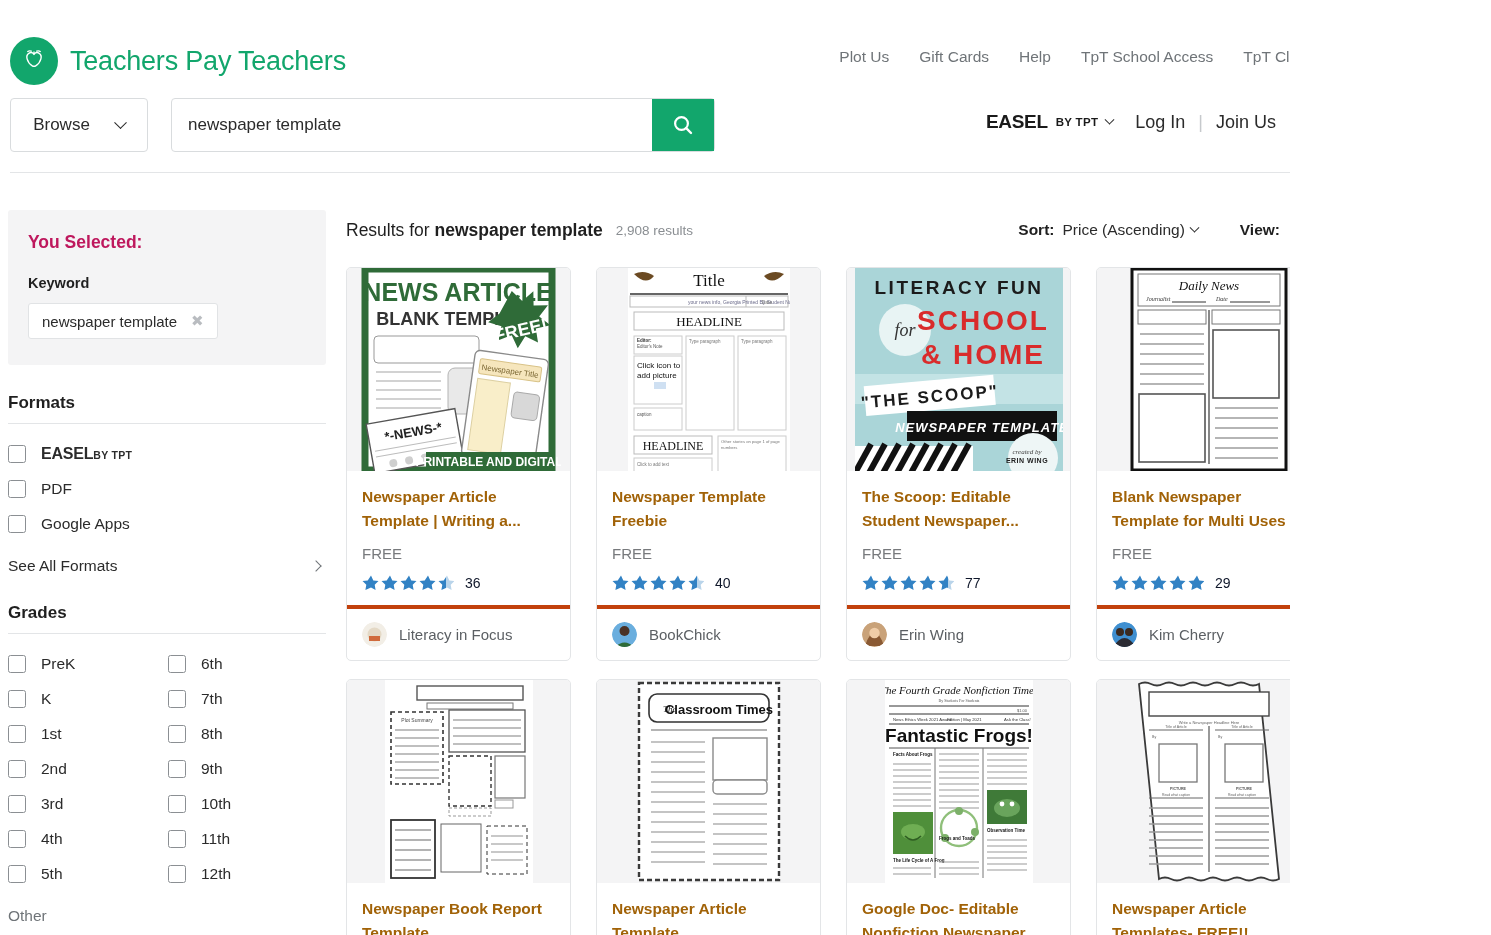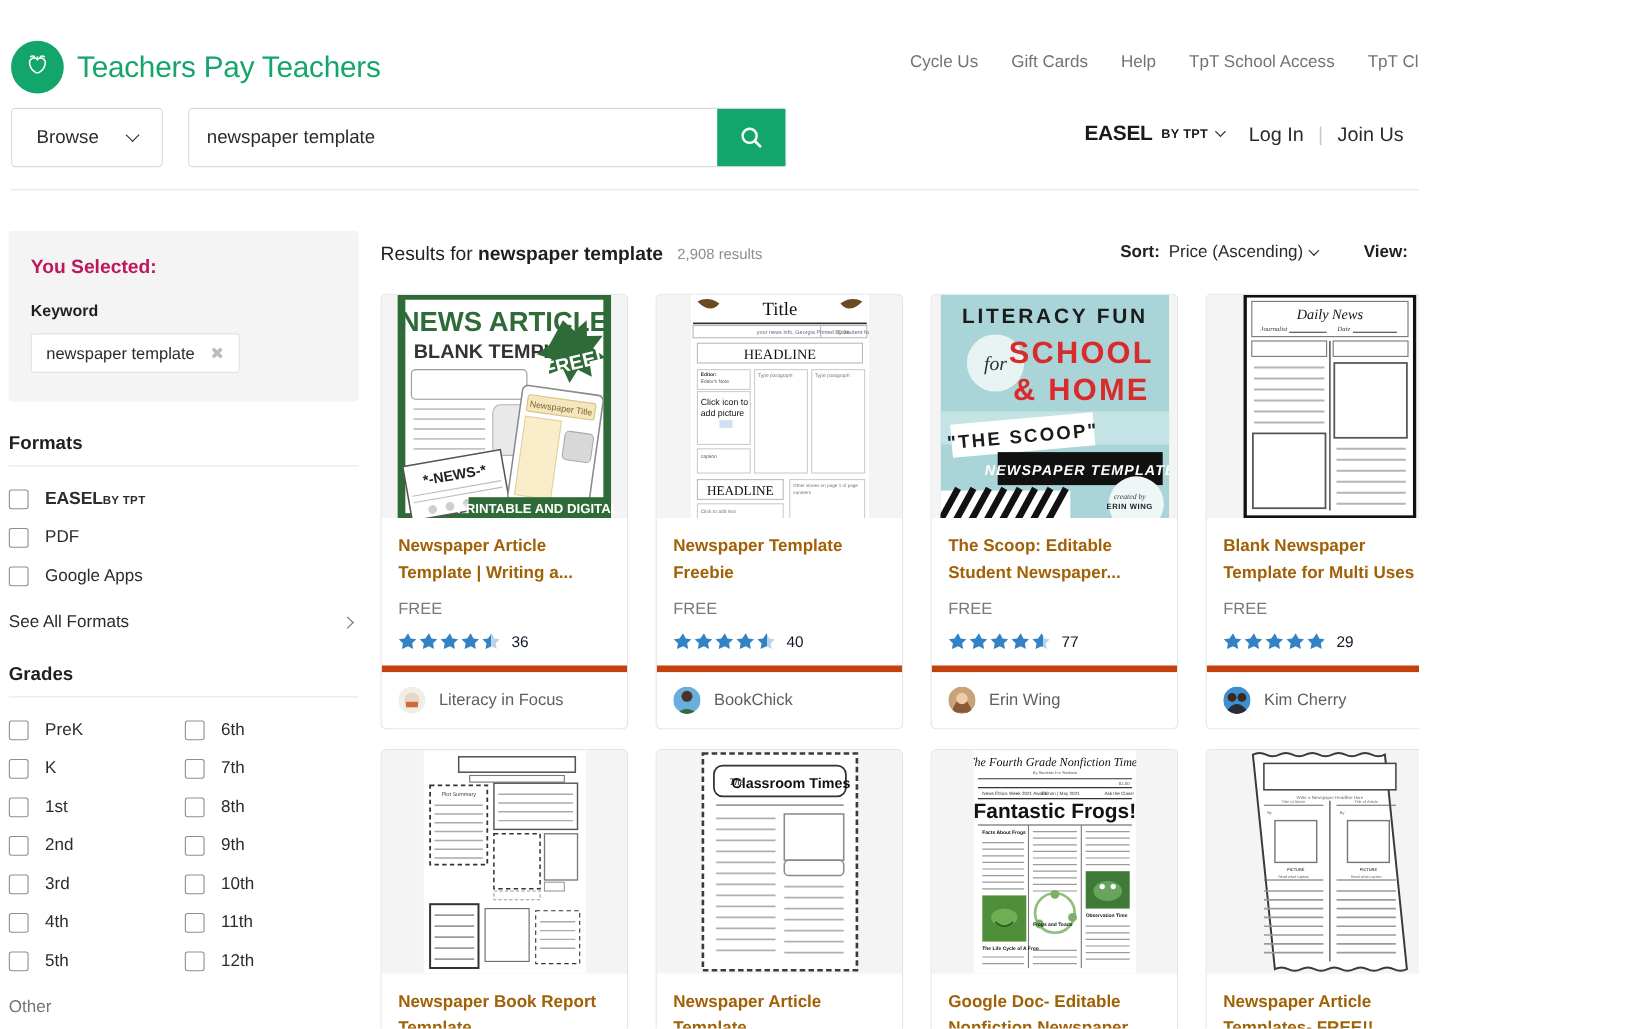--- a/index.html
+++ b/index.html
@@ -89,21 +89,21 @@
           overflow:hidden; cursor:pointer; margin-bottom:18px; }
   .thumb { height:203px; background:#f4f4f5; display:flex; align-items:center;
            justify-content:center; overflow:hidden; }
   .thumb svg { display:block; }
   .card-body { padding:14px 15px 0 15px; }
   .c-title { font-size:15.5px; font-weight:bold; color:#a16207; line-height:1.52;
              height:47px; overflow:hidden; }
   .c-price { font-size:15px; color:#77797c; margin-top:13px; }
   .c-rate { display:flex; align-items:center; gap:11px; margin-top:13px; padding-bottom:14px; }
   .c-rate .cnt { font-size:14px; color:#0f172a; }
-  .c-seller { border-top:6px solid #c2410c; display:flex; align-items:center; gap:12px;
+  .c-seller { border-top:4px solid #c2410c; display:flex; align-items:center; gap:12px;
               padding:13px 15px; }
   .av { width:25px; height:25px; border-radius:50%; overflow:hidden; flex:none; }
   .s-name { font-size:15px; color:#5b5f63; white-space:nowrap; overflow:hidden; text-overflow:ellipsis; }
 
   
   .hscroll { position:absolute; left:0; bottom:0; width:1491px; height:14px; background:#f1f1f1;
              border-top:1px solid #e0e0e0; }
   .hscroll .thumbbar { position:absolute; left:0; top:2px; height:10px; width:228px;
                        background:#c6c8ca; border-radius:5px; }
 </style>
@@ -119,21 +119,21 @@
         <svg width="30" height="30" viewBox="0 0 30 30">
           <path d="M15 8.2c-1.4-1.6-3.6-1.9-5.2-0.9-1.7 1.1-2.3 3.4-1.7 5.6 0.7 2.7 2.9 5.6 5.2 6.9 0.5 0.3 1 0.4 1.7 0.4s1.2-0.1 1.7-0.4c2.3-1.3 4.5-4.2 5.2-6.9 0.6-2.2 0-4.5-1.7-5.6-1.6-1-3.8-0.7-5.2 0.9z" fill="none" stroke="#ffffff" stroke-width="1.4"></path>
           <path d="M15 8.2V5.4" fill="none" stroke="#ffffff" stroke-width="1.4"></path>
           <path d="M12.3 5.2c-1.3-0.5-2.6-0.4-3.6 0.3M17.7 5.2c1.3-0.5 2.6-0.4 3.6 0.3" fill="none" stroke="#ffffff" stroke-width="1.3" stroke-linecap="round"></path>
         </svg>
       </span>
       <span class="logo-text">Teachers Pay Teachers</span>
     </div>
 
     <nav class="top-links">
-      <a href="#">Cycle Us</a>
+      <a href="#">Plot Us</a>
       <a href="#">Gift Cards</a>
       <a href="#">Help</a>
       <a href="#">TpT School Access</a>
       <a href="#">TpT ClassFund</a>
     </nav>
 
     <div class="searchrow">
       <div class="browse-btn">
         <span>Browse</span>
         <span class="chev"></span>

